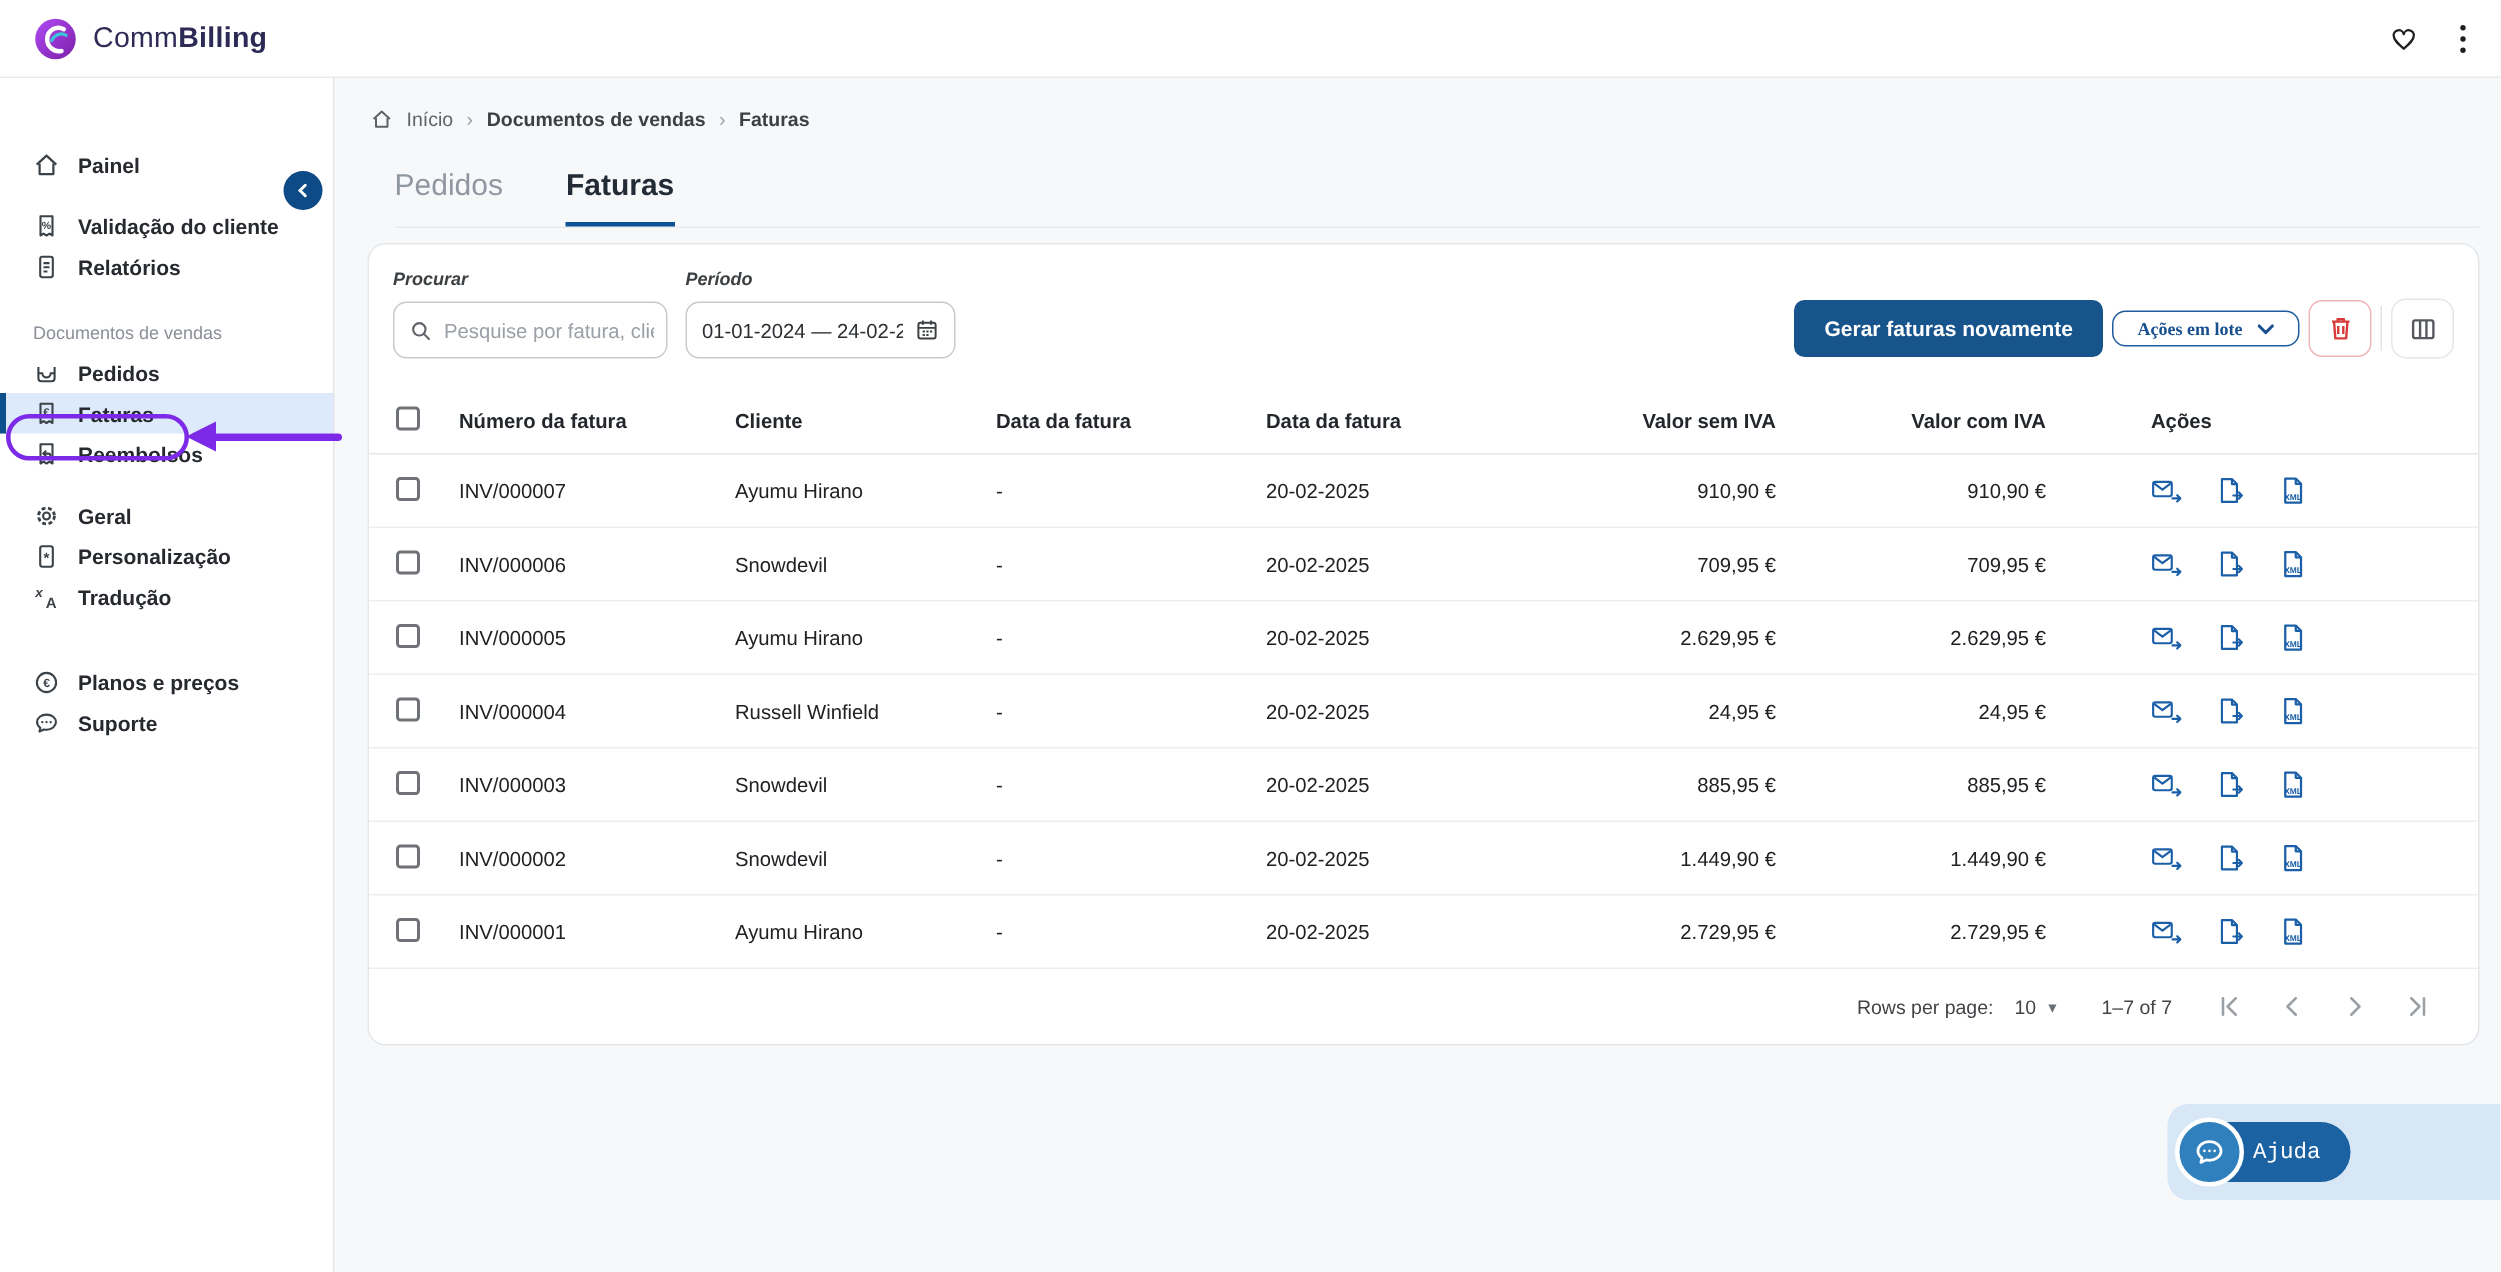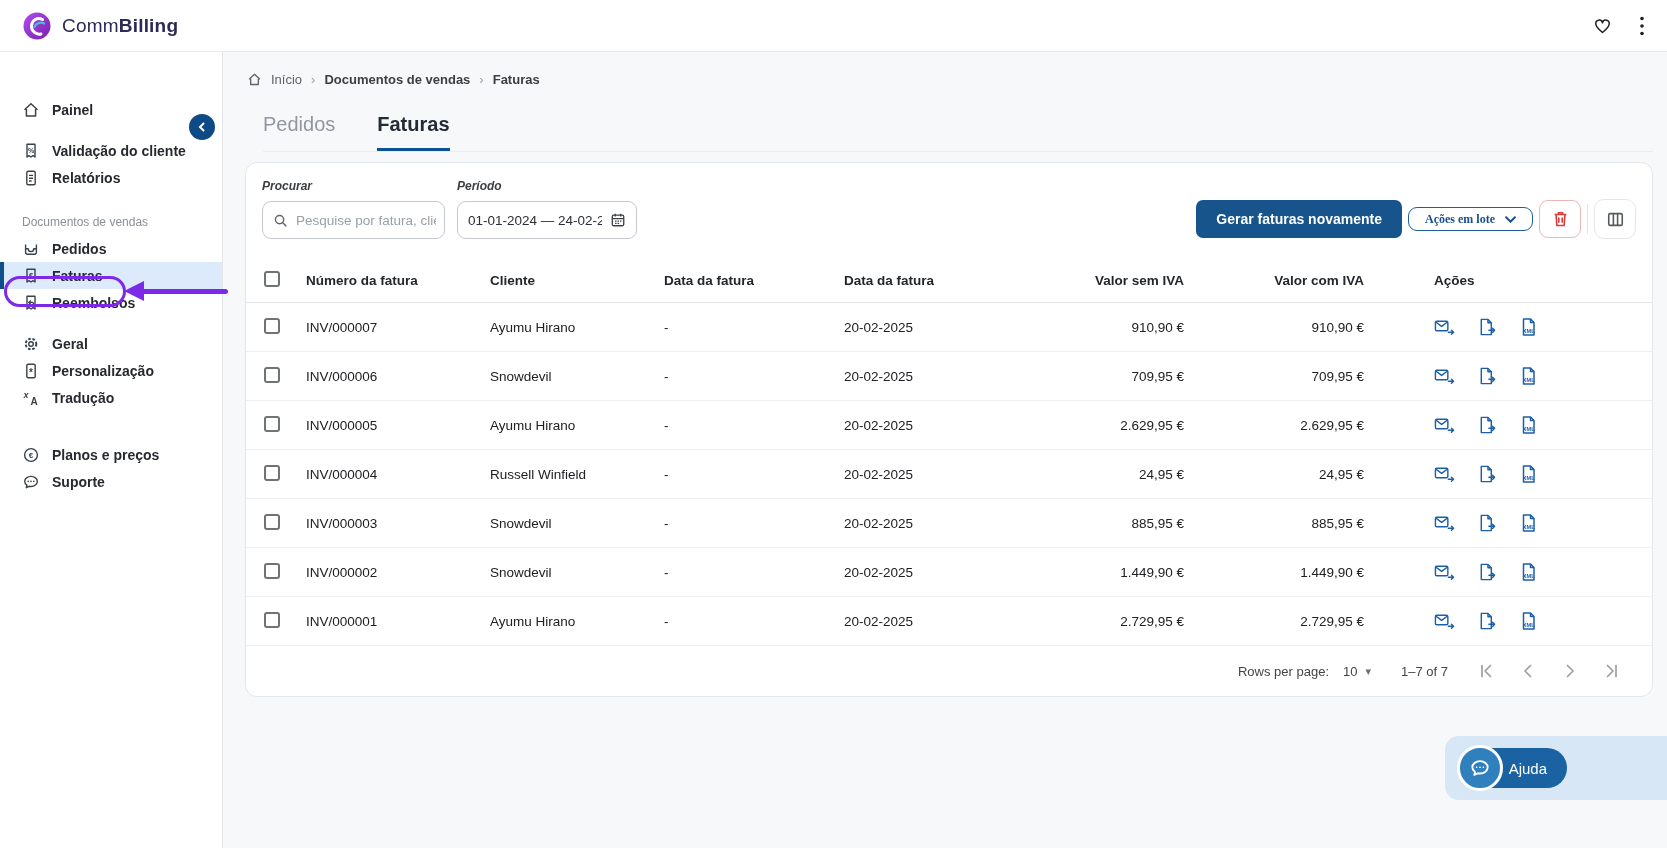--- a/index.html
+++ b/index.html
@@ -94,21 +94,21 @@
   .annot-ring { left:4px; top:276px; width:122px; height:31px; border:3.5px solid #7d2ae8; border-radius:16px; }
   .annot-shaft { left:142px; top:289px; width:86px; height:5px; background:#7d2ae8; border-radius:3px; }
   .annot-head { left:124px; top:281px; width:0; height:0;
     border-top:10px solid transparent; border-bottom:10px solid transparent; border-right:20px solid #7d2ae8; }
 
   
   .help-glow { position:absolute; right:0; bottom:48px; width:222px; height:64px;
     background:#d7e7f6; border-radius:14px 0 0 14px; }
   .help-pill { position:absolute; right:100px; bottom:60px; height:40px; background:#1b62a2; border:none;
     border-radius:22px; color:#fff; display:flex; align-items:center; padding:0 20px 0 46px;
-    font-size:15px; cursor:pointer; font-family:Liberation Sans, sans-serif; }
+    font-size:15px; cursor:pointer; font-family:Liberation Mono, monospace; }
   .help-badge { position:absolute; left:-6px; top:-3px; width:46px; height:46px; border-radius:50%;
     background:#2f80bd; border:3px solid #fff; display:flex; align-items:center; justify-content:center; color:#fff; }
 </style>
 </head>
 <body>
 
 <div class="app">
 
   <header class="topbar">
     <div class="brand">

